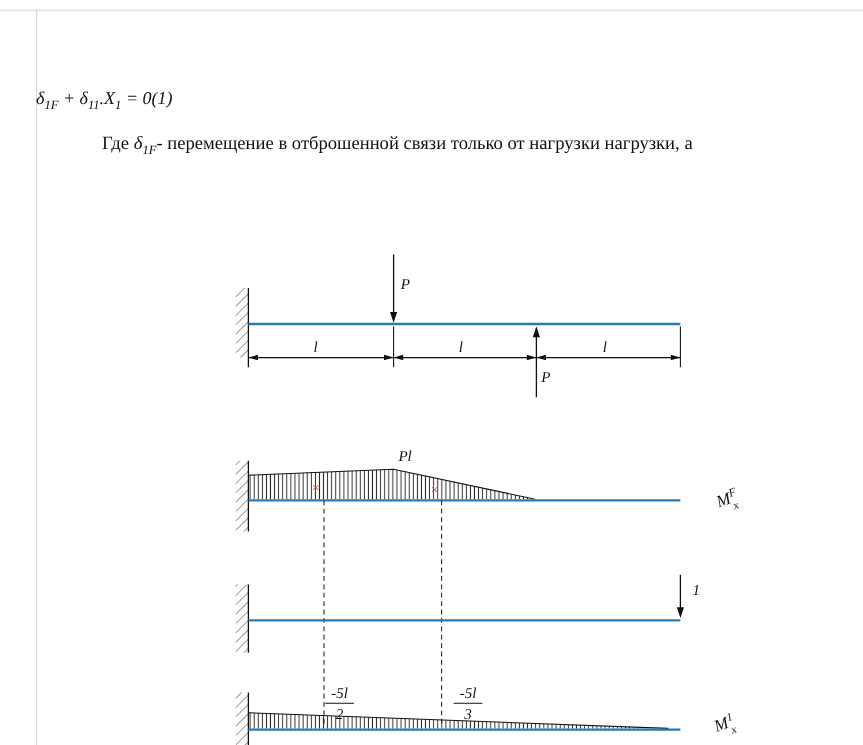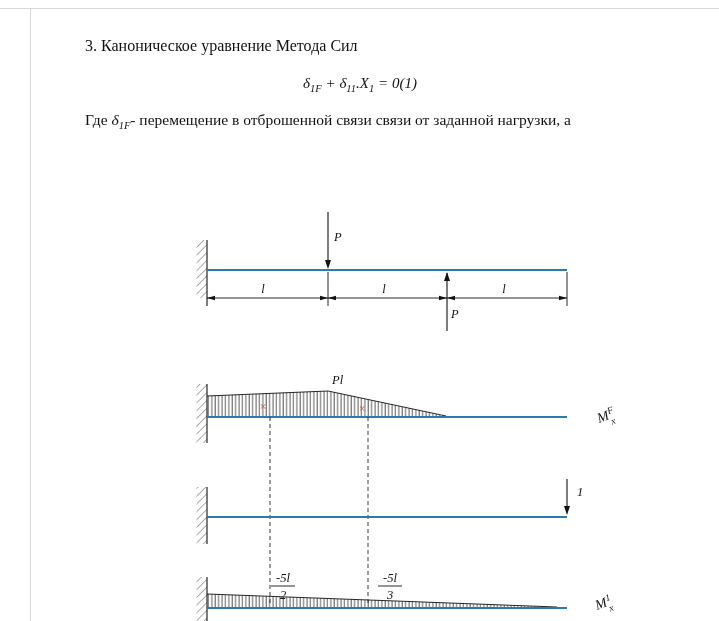--- a/index.html
+++ b/index.html
@@ -12,21 +12,21 @@
 
   .border-top { position:absolute; left:0; top:8px; width:719px; height:1px; background:#d9d9d9; }
   .border-left { position:absolute; left:30px; top:8px; width:1px; height:613px; background:#d9d9d9; }
 
   .heading {
     position:absolute; left:85px; top:37px;
     font-size:16px; font-weight:normal; white-space:nowrap;
   }
   .equation {
     position:absolute; left:30px; top:75px; width:660px;
-    text-align:center; font-size:15px; font-style:italic; white-space:nowrap;
+    font-size:15px; font-style:italic; white-space:nowrap;
   }
   .equation sub, .para sub { font-size:10.5px; font-style:italic; }
   .para {
     position:absolute; left:85px; top:107px; width:580px;
     font-size:15.5px; line-height:26px;
   }
   .pline { white-space:nowrap; }
   .mi { font-style:italic; }
 
   svg.diagrams { position:absolute; left:0; top:0; pointer-events:none; }
@@ -42,26 +42,25 @@
   .mss  { font-style:italic; font-size:9.5px; fill:#111; }
 </style>
 </head>
 <body>
 
 <div class="page">
 
   <div class="border-top"></div>
   <div class="border-left"></div>
 
-  <h1 class="heading">3. Каноническое уравнение Метода Сил</h1>
 
   <div class="equation"><span class="mi">δ</span><sub>1F</sub><span> + </span><span class="mi">δ</span><sub>11</sub><span class="mi">.X</span><sub>1</sub><span> = 0</span><span>(1)</span></div>
 
   <div class="para">
-    <div class="pline"><span>Где </span><span class="mi">δ</span><sub>1F</sub><span>- перемещение в отброшенной связи связи от заданной нагрузки, а</span></div>
+    <div class="pline"><span>Где </span><span class="mi">δ</span><sub>1F</sub><span>- перемещение в отброшенной связи только от нагрузки нагрузки, а</span></div>
   </div>
 
   <svg class="diagrams" width="719" height="621" viewBox="0 0 719 621">
     <defs>
       <pattern id="hatchDiag" patternUnits="userSpaceOnUse" width="5.5" height="5.5" patternTransform="rotate(45)">
         <line x1="0" y1="0" x2="0" y2="5.5" stroke="#444" stroke-width="0.9"></line>
       </pattern>
       <pattern id="hatchVert" patternUnits="userSpaceOnUse" width="3.4" height="10">
         <line x1="1" y1="0" x2="1" y2="10" stroke="#222" stroke-width="0.8"></line>
       </pattern>

